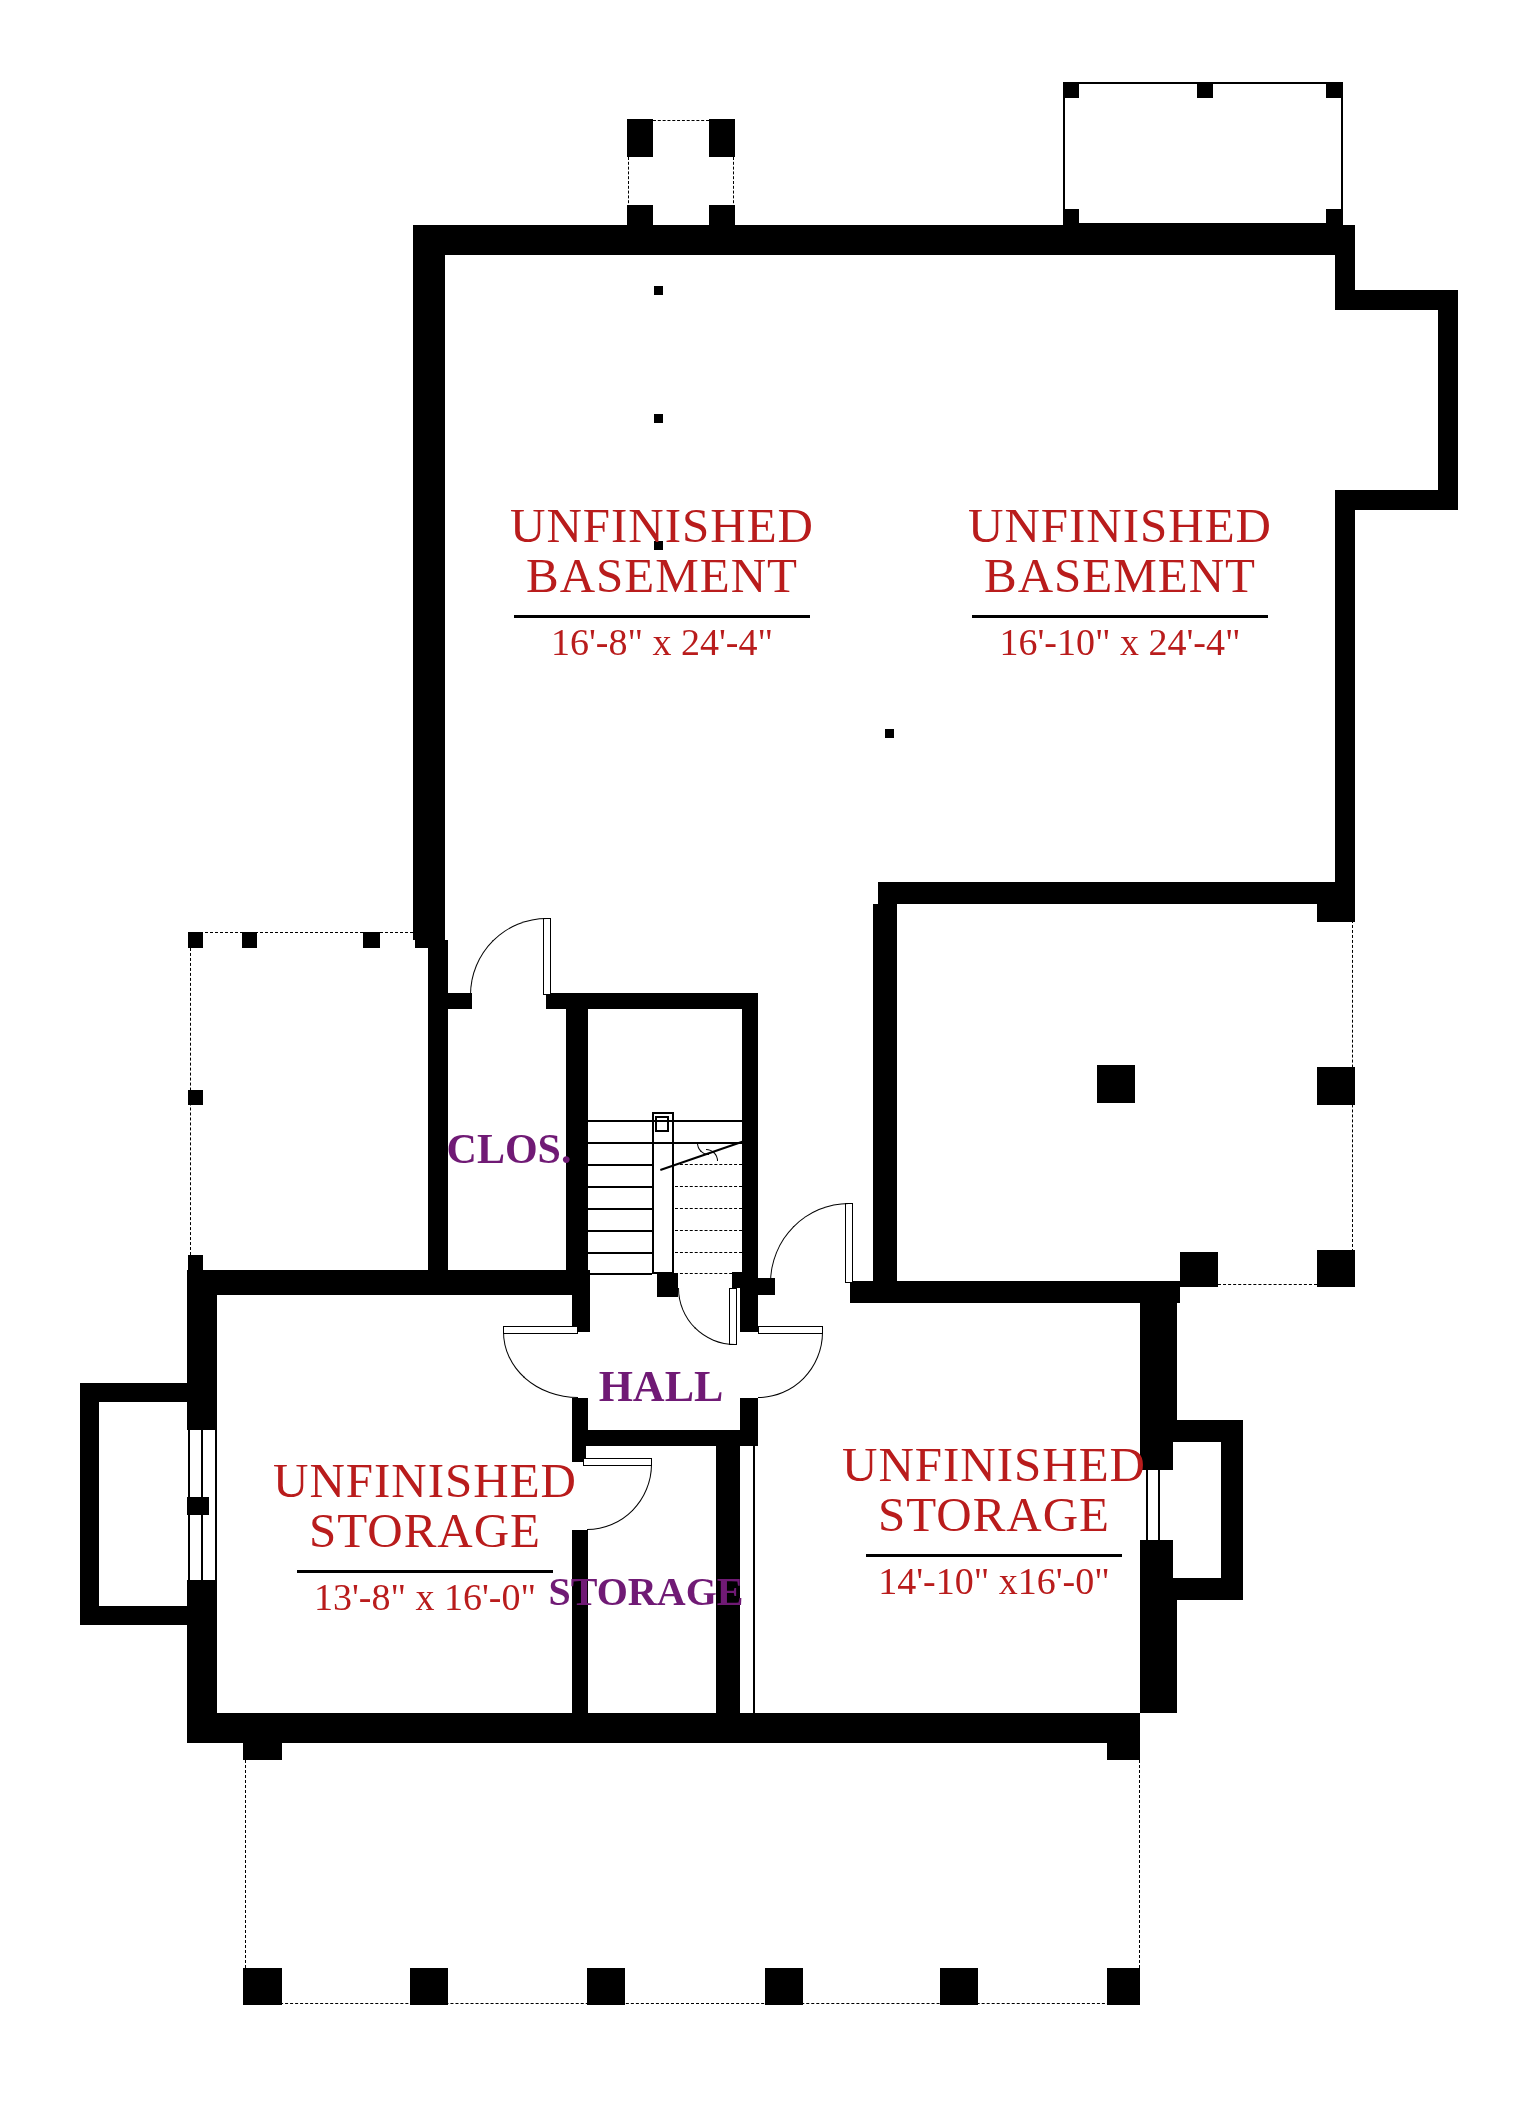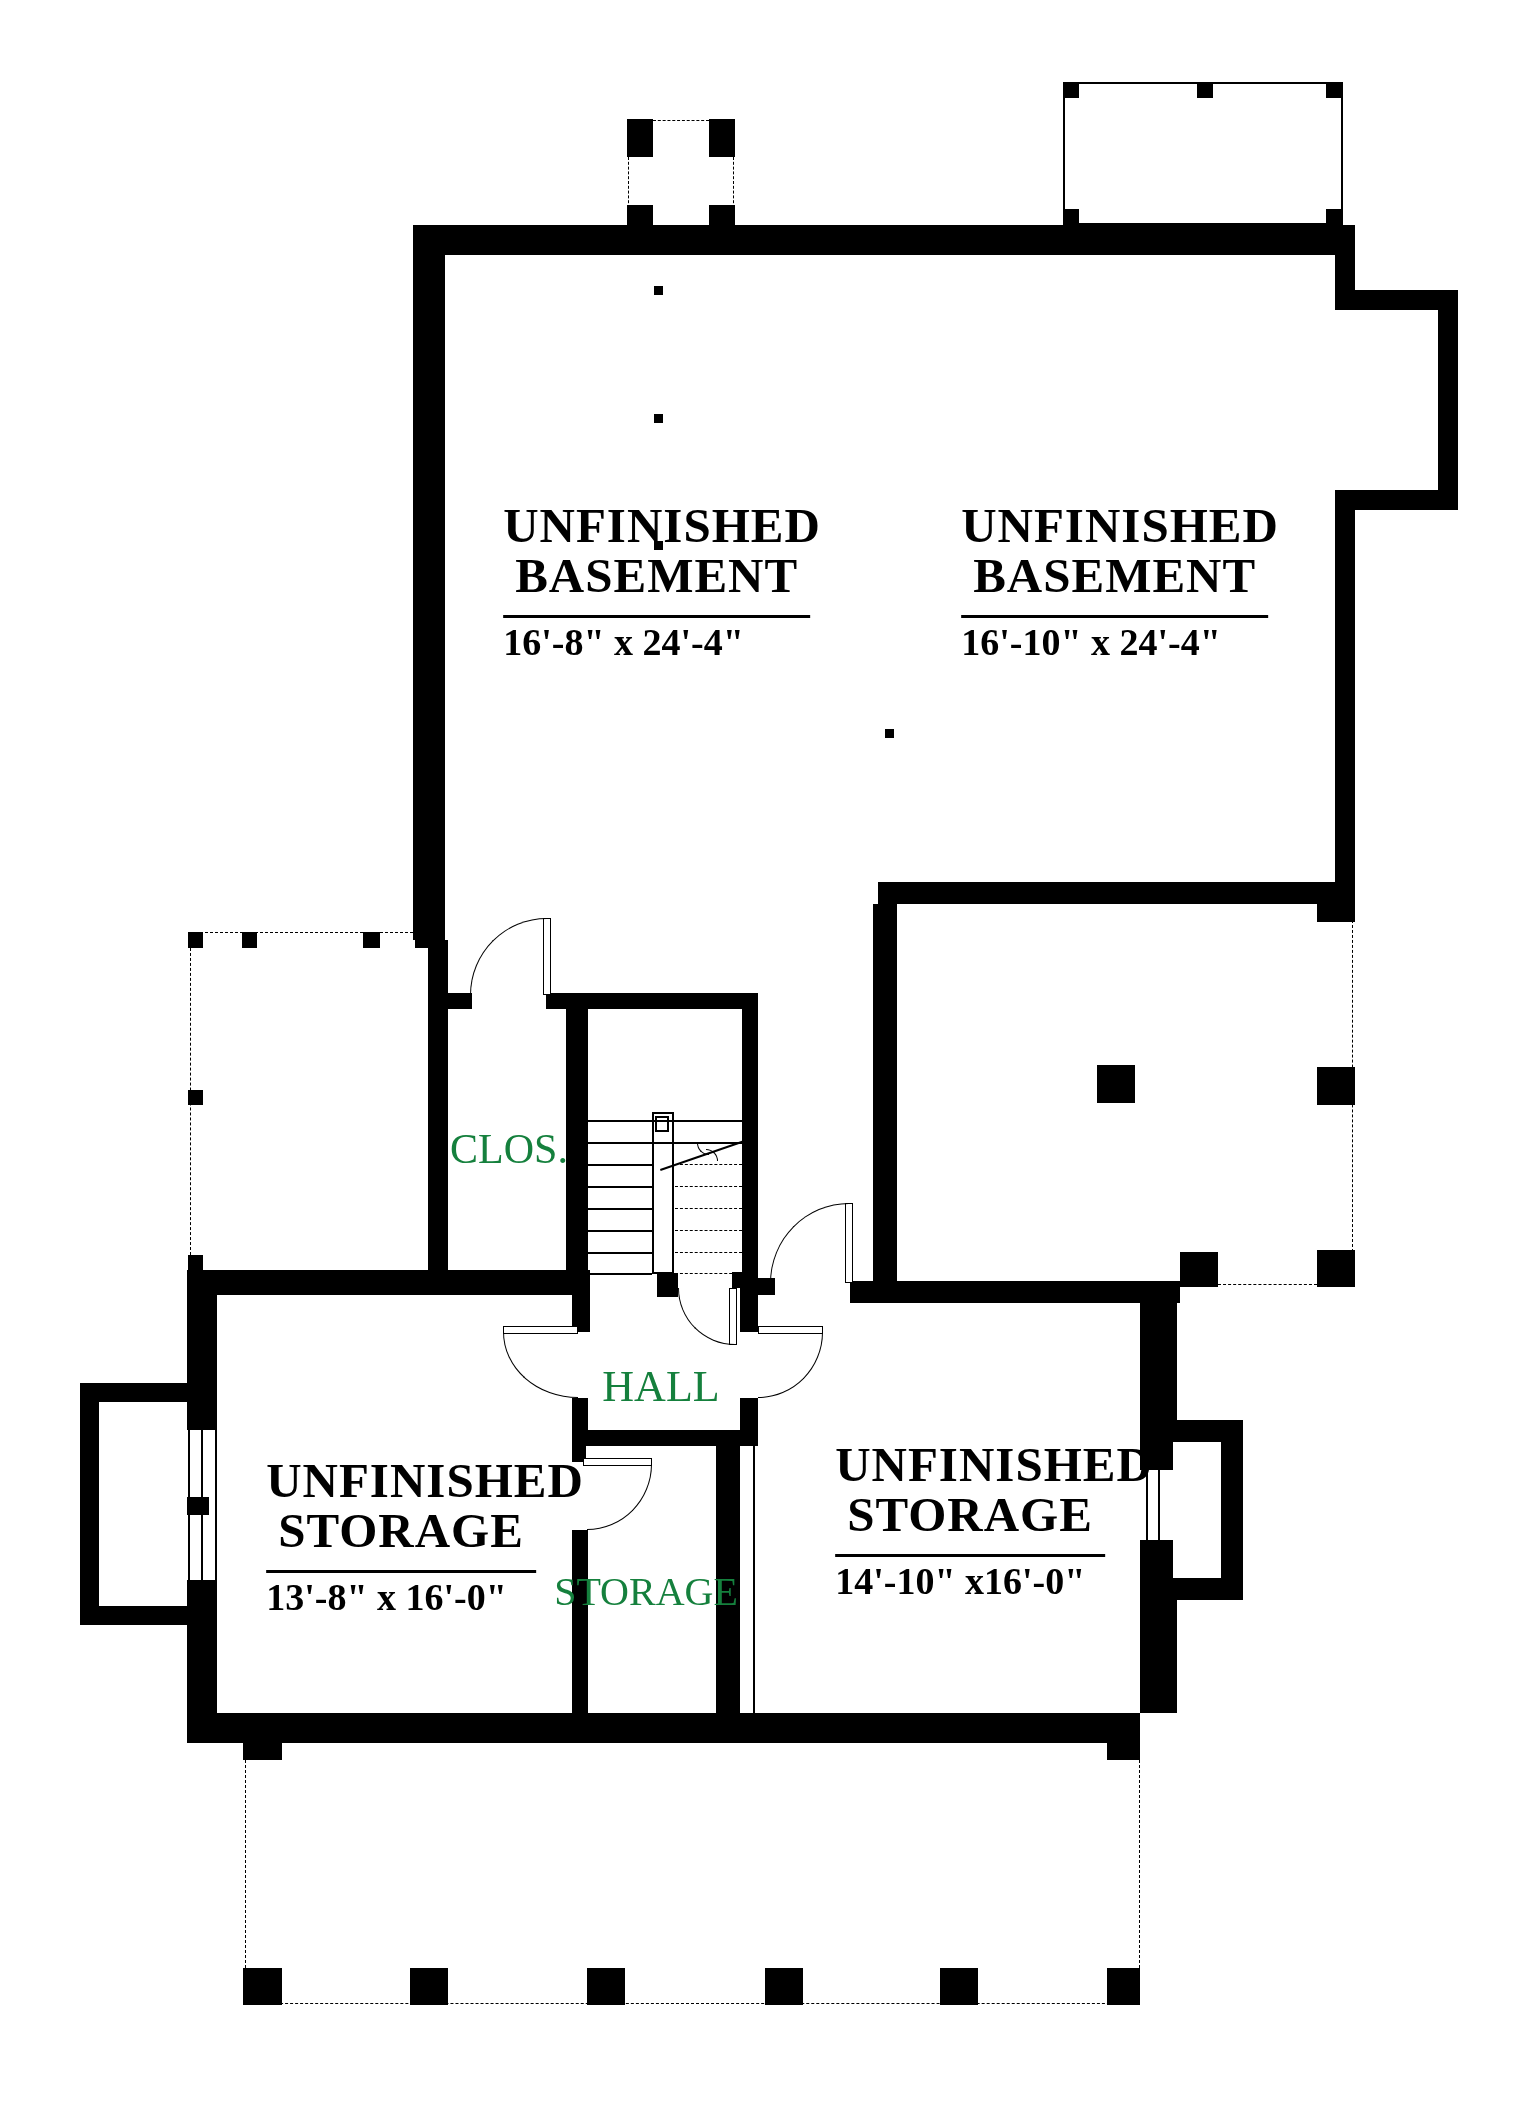--- a/index.html
+++ b/index.html
@@ -11,26 +11,26 @@
   .dashv{border-left:1.5px dashed #000;}
   .lineh{border-top:2px solid #000;}
   .linev{border-left:2px solid #000;}
   .thinrect{border:2px solid #000;background:transparent;}
   .leaf{background:#fff;border:1.5px solid #000;}
   .arc-tl{border-top:1.5px solid #000;border-left:1.5px solid #000;border-top-left-radius:100% 100%;}
   .arc-tr{border-top:1.5px solid #000;border-right:1.5px solid #000;border-top-right-radius:100% 100%;}
   .arc-bl{border-bottom:1.5px solid #000;border-left:1.5px solid #000;border-bottom-left-radius:100% 100%;}
   .arc-br{border-bottom:1.5px solid #000;border-right:1.5px solid #000;border-bottom-right-radius:100% 100%;}
   .diag{border-top:2px solid #000;transform-origin:0 0;}
-  .room-label{position:absolute;transform:translateX(-50%);color:#000000;
-              font-weight:bold;white-space:nowrap;}
+  .room-label{position:absolute;transform:translateX(-50%);text-align:center;color:#b91c1c;
+              font-weight:normal;white-space:nowrap;}
   .room-label .name{display:block;font-size:49px;line-height:50px;letter-spacing:1px;}
   .room-label .name2{display:inline-block;border-bottom:3px solid #000;padding:0 12px 14px 12px;}
   .room-label .dims{display:block;font-size:38px;line-height:40px;margin-top:4px;}
-  .small-label{position:absolute;transform:translateX(-50%);color:#15803d;font-weight:normal;white-space:nowrap;}
+  .small-label{position:absolute;transform:translateX(-50%);color:#701a75;font-weight:bold;white-space:nowrap;}
 </style>
 </head>
 <body>
 
 <div id="plan">
     <div class="shp wall" style="left: 413px; top: 225px; width: 942px; height: 30px;"></div>
     <div class="shp wall" style="left: 413px; top: 225px; width: 32px; height: 715px;"></div>
     <div class="shp wall" style="left: 428px; top: 940px; width: 20px; height: 353px;"></div>
     <div class="shp wall" style="left: 1335px; top: 225px; width: 20px; height: 85px;"></div>
     <div class="shp wall" style="left: 1335px; top: 290px; width: 123px; height: 20px;"></div>

